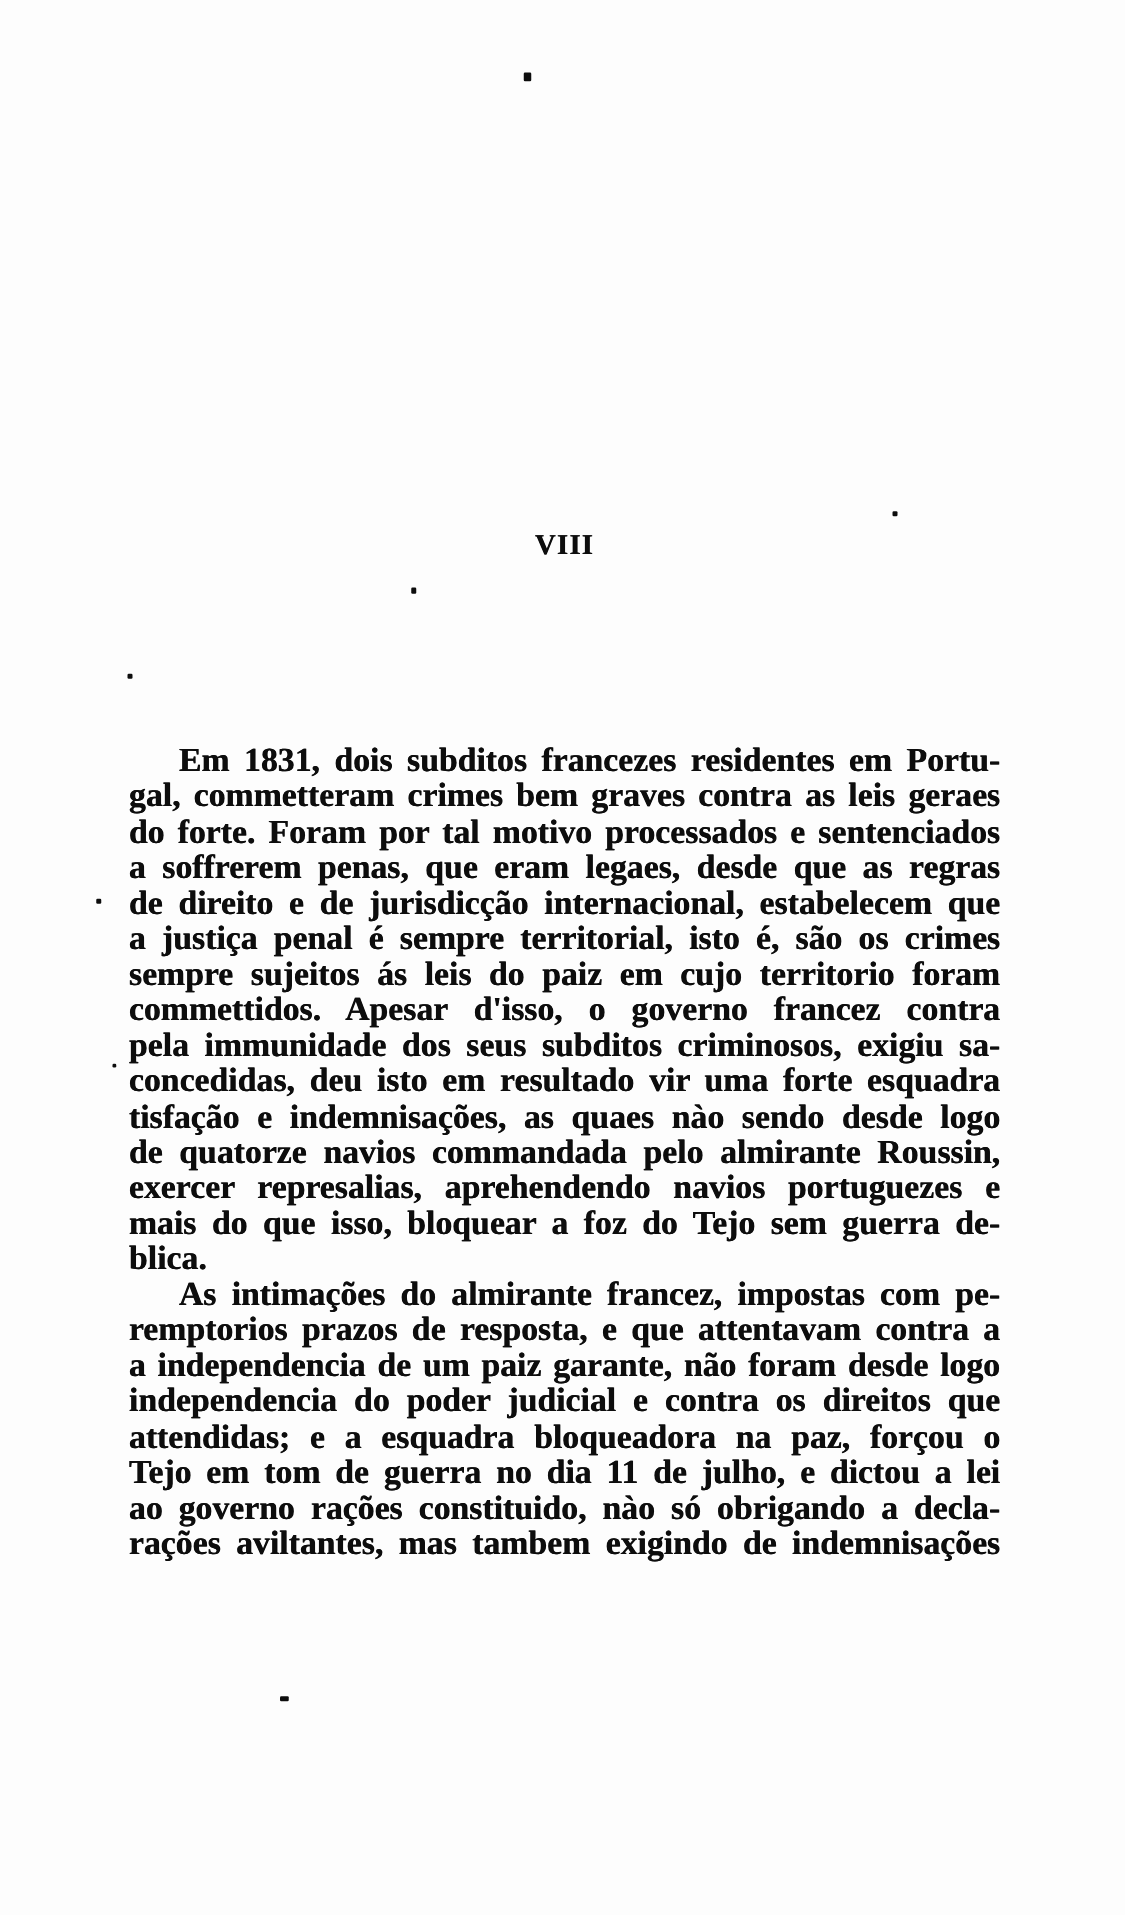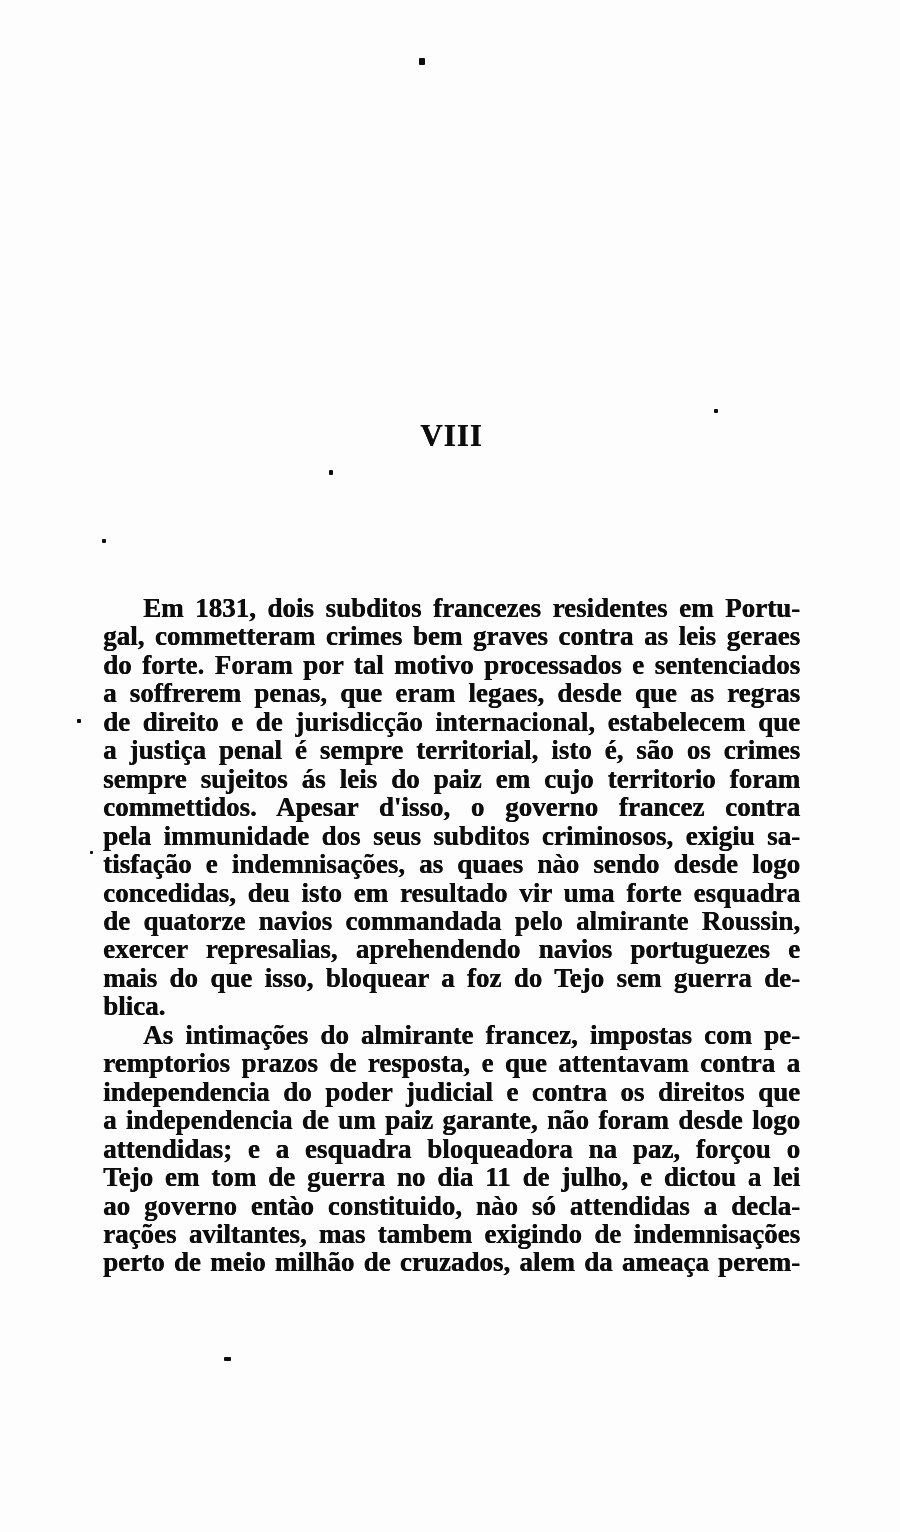--- a/index.html
+++ b/index.html
@@ -20,21 +20,21 @@
     font-family:"Liberation Serif","DejaVu Serif",serif;
     color:var(--ink);
   }
   .heading{
     position:absolute;
     top:419px;
     left:103px;
     width:697px;
     margin:0;
     text-align:center;
-    font-size:31px;
+    font-size:23px;
     line-height:34px;
     font-weight:700;
     letter-spacing:1px;
     text-shadow:0.4px 0 0 var(--ink);
   }
   .text-block{
     position:absolute;
     top:594px;
     left:103px;
     width:697px;
@@ -69,35 +69,34 @@
   <div class="text-block">
       <div class="line indent">Em 1831, dois subditos francezes residentes em Portu-</div>
       <div class="line">gal, commetteram crimes bem graves contra as leis geraes</div>
       <div class="line">do forte. Foram por tal motivo processados e sentenciados</div>
       <div class="line">a soffrerem penas, que eram legaes, desde que as regras</div>
       <div class="line">de direito e de jurisdicção internacional, estabelecem que</div>
       <div class="line">a justiça penal é sempre territorial, isto é, são os crimes</div>
       <div class="line">sempre sujeitos ás leis do paiz em cujo territorio foram</div>
       <div class="line">commettidos. Apesar d'isso, o governo francez contra</div>
       <div class="line">pela immunidade dos seus subditos criminosos, exigiu sa-</div>
+      <div class="line">concedidas, deu isto em resultado vir uma forte esquadra</div>
       <div class="line">tisfação e indemnisações, as quaes nào sendo desde logo</div>
-      <div class="line">concedidas, deu isto em resultado vir uma forte esquadra</div>
       <div class="line">de quatorze navios commandada pelo almirante Roussin,</div>
       <div class="line">exercer represalias, aprehendendo navios portuguezes e</div>
       <div class="line">mais do que isso, bloquear a foz do Tejo sem guerra de-</div>
       <div class="line no-justify">blica.</div>
       <div class="line indent">As intimações do almirante francez, impostas com pe-</div>
       <div class="line">remptorios prazos de resposta, e que attentavam contra a</div>
+      <div class="line">a independencia de um paiz garante, não foram desde logo</div>
       <div class="line">independencia do poder judicial e contra os direitos que</div>
-      <div class="line">a independencia de um paiz garante, não foram desde logo</div>
       <div class="line">attendidas; e a esquadra bloqueadora na paz, forçou o</div>
       <div class="line">Tejo em tom de guerra no dia 11 de julho, e dictou a lei</div>
-      <div class="line">ao governo entào constituido, nào só attendidas a decla-</div>
+      <div class="line">ao governo rações constituido, nào só obrigando a decla-</div>
       <div class="line">rações aviltantes, mas tambem exigindo de indemnisações</div>
-      <div class="line">perto de meio milhão de cruzados, alem da ameaça perem-</div>
     </div>
 <div class="speck" style="left: 419px; top: 58px; width: 6px; height: 7px;"></div>
     <div class="speck" style="left: 714px; top: 409px; width: 4px; height: 4px;"></div>
     <div class="speck" style="left: 329px; top: 470px; width: 4px; height: 5px;"></div>
     <div class="speck" style="left: 102px; top: 539px; width: 4px; height: 4px;"></div>
     <div class="speck" style="left: 77px; top: 719px; width: 4px; height: 4px;"></div>
     <div class="speck" style="left: 90px; top: 851px; width: 3px; height: 3px;"></div>
     <div class="speck" style="left: 224px; top: 1357px; width: 7px; height: 4px;"></div>
   </div>
 

